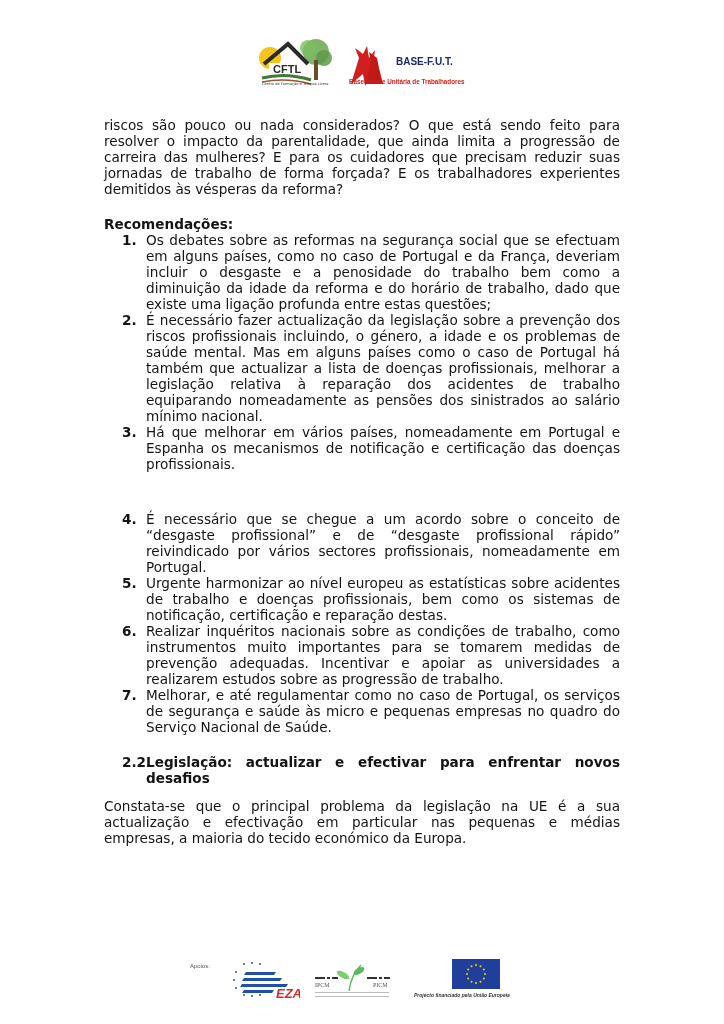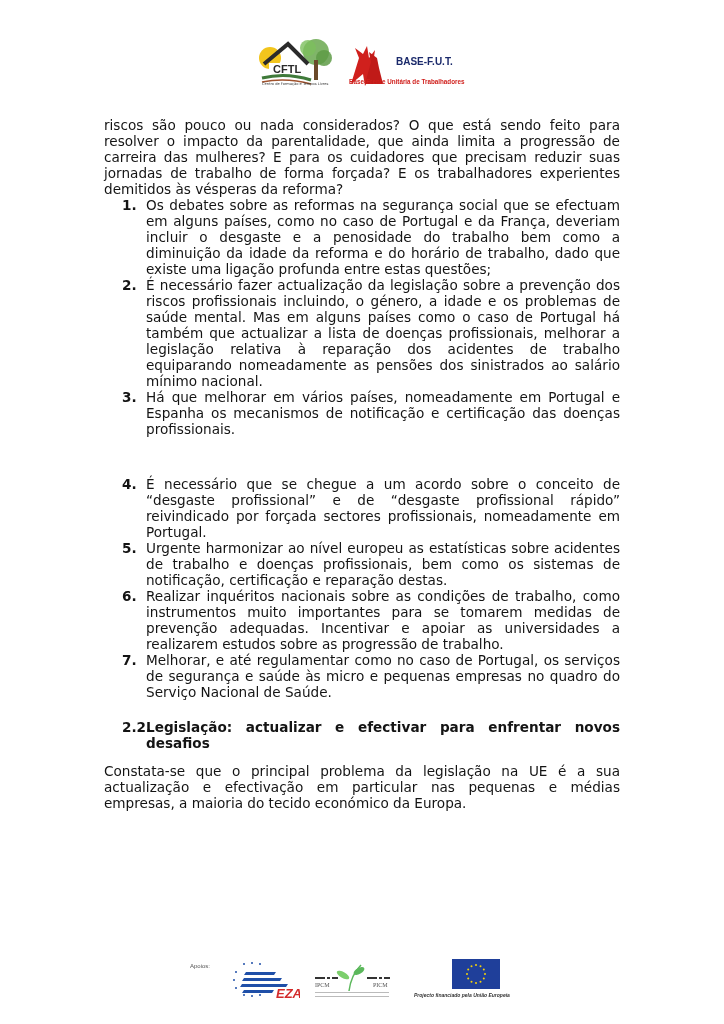--- a/index.html
+++ b/index.html
@@ -54,27 +54,28 @@
     <path d="M6 40 L14 14 L10 4 L18 10 L22 2 L24 14 L30 6 L28 20 L34 40 L26 30 L20 42 L18 30 Z" fill="#d0201d"></path>
     <path d="M20 40 L26 18 L24 8 L32 14 L34 24 L38 40 Z" fill="#c01a18"></path>
   </svg>
   <div class="base-title">BASE-F.U.T.</div>
   <div class="base-sub">Base-Frente Unitária de Trabalhadores</div>
 </div>
 
 <div class="content">
   <p class="para">riscos são pouco ou nada considerados? O que está sendo feito para resolver o impacto da parentalidade, que ainda limita a progressão de carreira das mulheres? E para os cuidadores que precisam reduzir suas jornadas de trabalho de forma forçada? E os trabalhadores experientes demitidos às vésperas da reforma?</p>
 
+  <div class="heading">Recomendações:</div>
 
   <ol class="reco">
     <li><span class="num">1.</span><span>Os debates sobre as reformas na segurança social que se efectuam em alguns países, como no caso de Portugal e da França, deveriam incluir o desgaste e a penosidade do trabalho bem como a diminuição da idade da reforma e do horário de trabalho, dado que existe uma ligação profunda entre estas questões;</span></li>
     <li><span class="num">2.</span><span>É necessário fazer actualização da legislação sobre a prevenção dos riscos profissionais incluindo, o género, a idade e os problemas de saúde mental. Mas em alguns países como o caso de Portugal há também que actualizar a lista de doenças profissionais, melhorar a legislação relativa à reparação dos acidentes de trabalho equiparando nomeadamente as pensões dos sinistrados ao salário mínimo nacional.</span></li>
     <li><span class="num">3.</span><span>Há que melhorar em vários países, nomeadamente em Portugal e Espanha os mecanismos de notificação e certificação das doenças profissionais.</span></li>
     <li class="gap-after-3"></li>
-    <li><span class="num">4.</span><span>É necessário que se chegue a um acordo sobre o conceito de “desgaste profissional” e de “desgaste profissional rápido” reivindicado por forçada sectores profissionais, nomeadamente em Portugal.</span></li>
+    <li><span class="num">4.</span><span>É necessário que se chegue a um acordo sobre o conceito de “desgaste profissional” e de “desgaste profissional rápido” reivindicado por vários sectores profissionais, nomeadamente em Portugal.</span></li>
     <li><span class="num">5.</span><span>Urgente harmonizar ao nível europeu as estatísticas sobre acidentes de trabalho e doenças profissionais, bem como os sistemas de notificação, certificação e reparação destas.</span></li>
     <li><span class="num">6.</span><span>Realizar inquéritos nacionais sobre as condições de trabalho, como instrumentos muito importantes para se tomarem medidas de prevenção adequadas. Incentivar e apoiar as universidades a realizarem estudos sobre as progressão de trabalho.</span></li>
     <li><span class="num">7.</span><span>Melhorar, e até regulamentar como no caso de Portugal, os serviços de segurança e saúde às micro e pequenas empresas no quadro do Serviço Nacional de Saúde.</span></li>
   </ol>
 
   <div class="sec-heading">
     <span class="secnum">2.2.</span>
     <span>Legislação: actualizar e efectivar para enfrentar novos desafios</span>
   </div>
 

